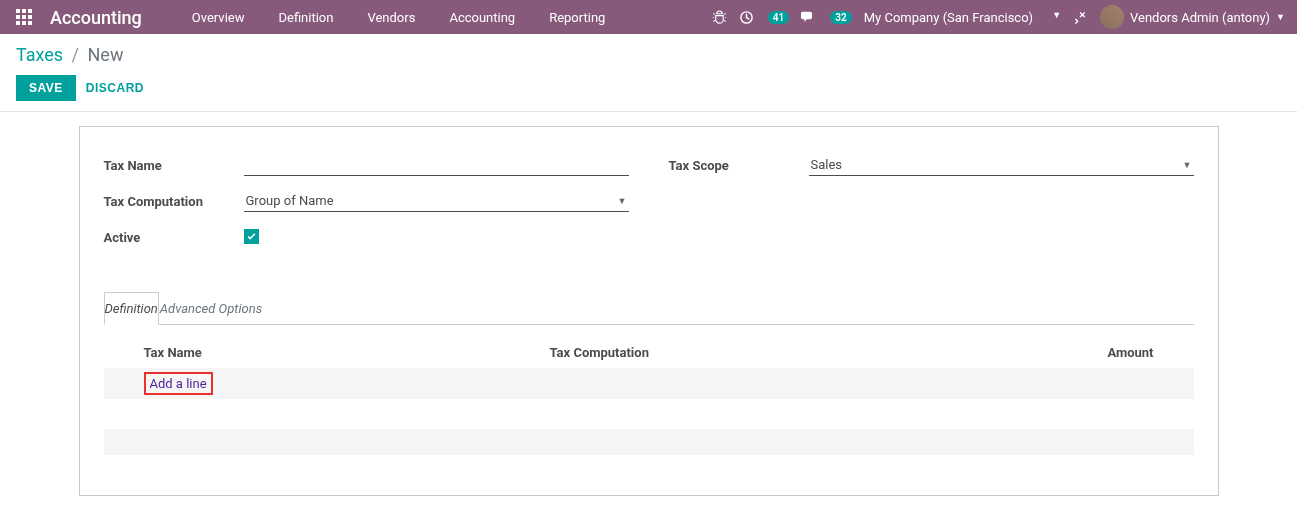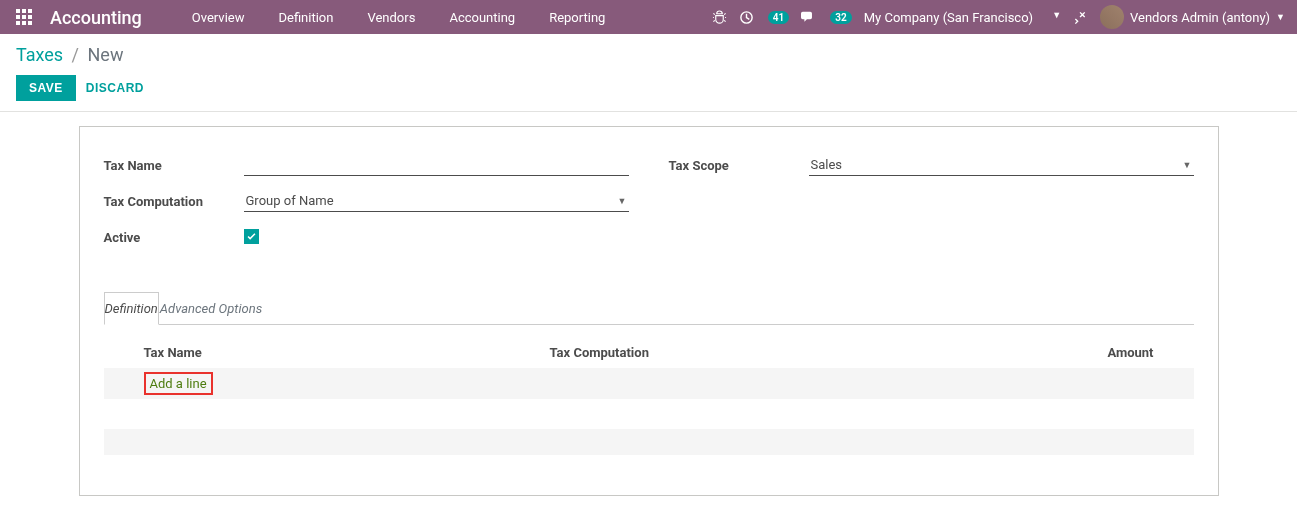--- a/index.html
+++ b/index.html
@@ -45,21 +45,21 @@
   .tab-bar { display: flex; border-bottom: 1px solid #ccc; }
   .tab { padding: 8px 0; font-size: 13px; color: #6c757d; border: 1px solid transparent; cursor: pointer; position: relative; top: 1px; font-style: italic; }
   .tab.active { color: #4c4c4c; border: 1px solid #ccc; border-bottom: 1px solid #fff; background: #fff; }
   
   .table-wrap { margin-top: 12px; }
   table { width: 100%; border-collapse: collapse; }
   thead th { text-align: left; padding: 8px 10px; font-size: 13px; font-weight: 700; color: #4c4c4c; }
   thead th.right { text-align: right; }
   tbody tr.addline-row { background: #f5f5f5; }
   tbody tr.addline-row td { padding: 4px 10px; }
-  .addline { color: #4d7c0f; cursor: pointer; font-size: 13px; display: inline-block; padding: 2px 4px; border: 2px solid #e9322d; }
+  .addline { color: #4c1d95; cursor: pointer; font-size: 13px; display: inline-block; padding: 2px 4px; border: 2px solid #e9322d; }
   tbody tr.spacer td { height: 30px; }
   tfoot tr td { height: 26px; background: #f5f5f5; }
 </style>
 </head>
 <body>
 
 <div class="navbar">
   <div class="apps-icon">
     <svg viewBox="0 0 16 16">
         <rect x="0" y="0" width="4" height="4"></rect>

